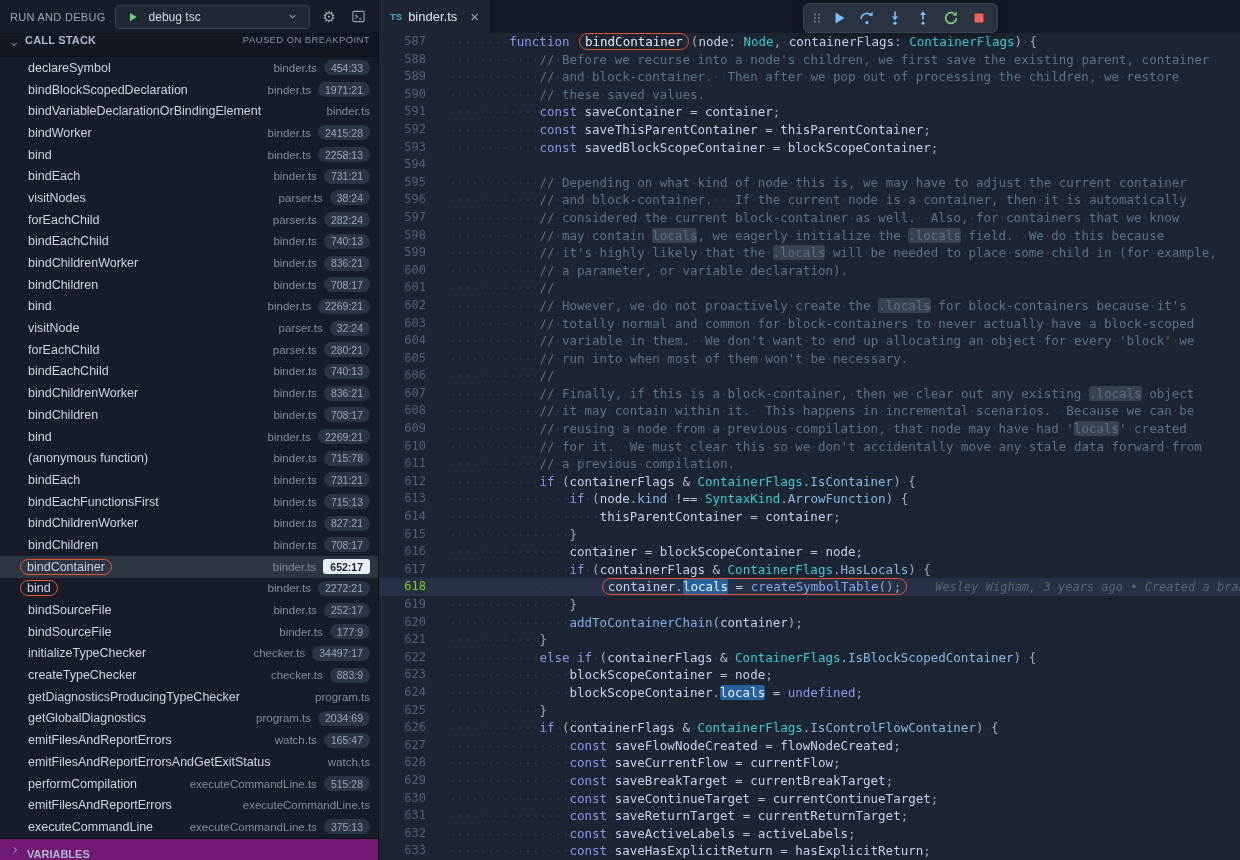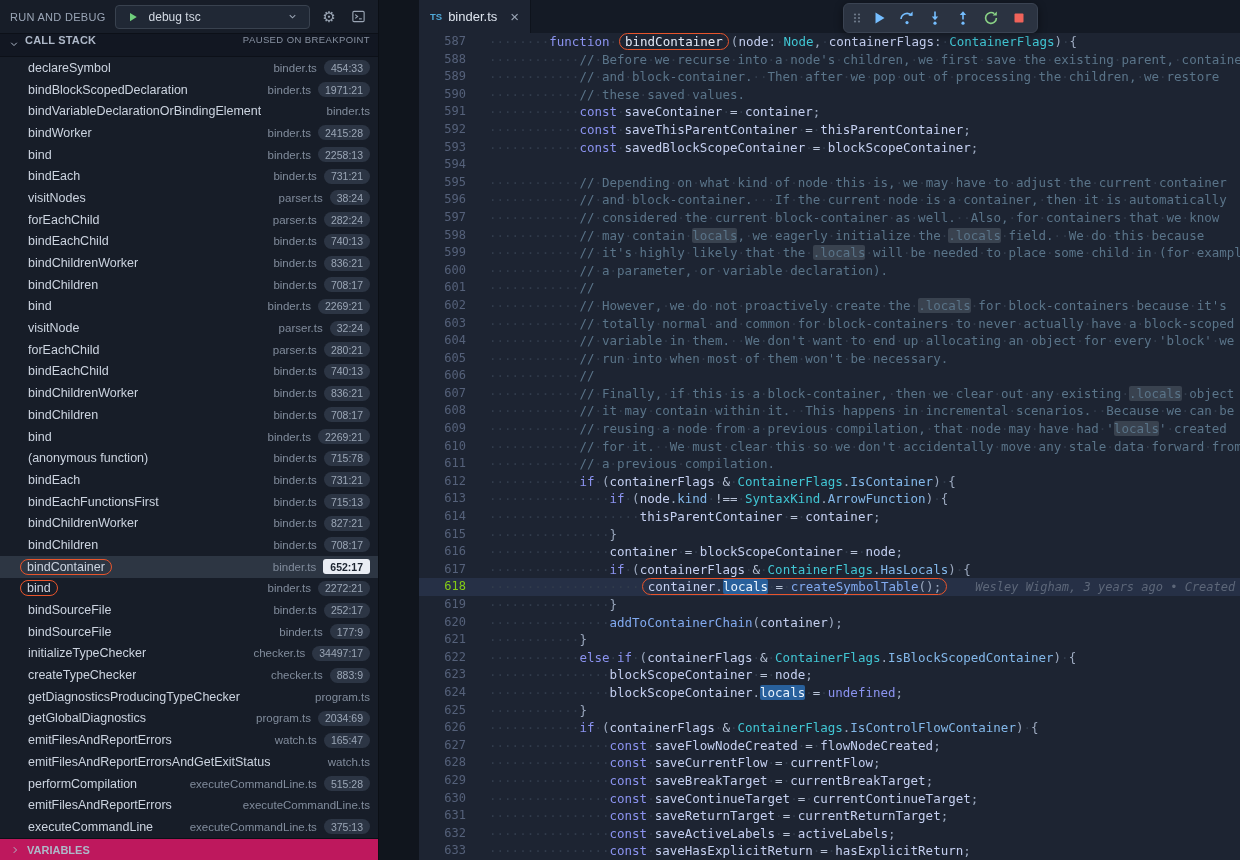--- a/index.html
+++ b/index.html
@@ -1,17 +1,17 @@
 <!DOCTYPE html>
 <html><head>
 <meta charset="utf-8">
 <style>
   html,body{margin:0;padding:0;width:1240px;height:860px;overflow:hidden;background:#10151d;
     font-family:"Liberation Sans",sans-serif;}
-  .root{display:flex;width:1240px;height:860px;gap:40px;}
+  .root{display:flex;width:1240px;height:860px;}
 
   
   .sidebar{width:378px;flex:none;background:#171d28;display:flex;flex-direction:column;border-right:1px solid #0b0f15;}
   .side-titlebar{height:33px;flex:none;display:flex;align-items:center;padding:0 10px;gap:9px;}
   .side-title{font-size:11px;color:#9aa5b6;letter-spacing:.3px;white-space:nowrap;}
   .launch-box{display:flex;align-items:center;gap:6px;background:#202835;border:1px solid #39424f;border-radius:4px;height:22px;padding:0 7px;flex:1;min-width:0;}
   .launch-label{font-size:12px;color:#d3dae4;flex:1;white-space:nowrap;overflow:hidden;}
   .icon-btn{display:flex;align-items:center;justify-content:center;width:20px;height:20px;flex:none;}
   .gear{font-size:15px;color:#9aa5b4;line-height:1;}
   .cs-header{height:22px;flex:none;background:#121722;border-top:1px solid #0c1018;border-bottom:1px solid #0c1018;display:flex;align-items:flex-start;padding:0 8px;gap:5px;}
@@ -19,21 +19,21 @@
   .cs-status{margin-left:auto;font-size:9.5px;color:#8892a2;letter-spacing:.4px;}
   .frames{flex:1;overflow:hidden;}
   .frame-row{height:21.7px;display:flex;align-items:center;justify-content:space-between;gap:8px;padding:0 8px 0 28px;font-size:12.5px;color:#ccd4e0;text-align:right;}
   .frame-row.selected{background:#2d3643;}
   .frame-name{white-space:nowrap;overflow:hidden;}
   .frame-right{display:flex;align-items:center;gap:7px;flex:none;}
   .frame-file{font-size:11.5px;color:#818c9c;}
   .frame-badge{font-size:10.5px;color:#9ba6b6;background:#2c3544;border-radius:9px;padding:1.5px 7px;white-space:nowrap;}
   .frame-badge.sel{background:#e9edf4;color:#1c2430;font-weight:700;border-radius:3px;}
   .orange-box{border:1.8px solid #e8552c;border-radius:9px;padding:0 6px;margin-left:-8px;}
-  .vars-header{height:21px;flex:none;background:#be185d;border-top:1px solid #0c1018;display:flex;align-items:center;gap:6px;padding:0 9px;font-size:11px;font-weight:700;color:#aeb8c8;}
+  .vars-header{height:21px;flex:none;background:#701a75;border-top:1px solid #0c1018;display:flex;align-items:flex-end;gap:6px;padding:0 9px;font-size:11px;font-weight:700;color:#aeb8c8;}
 
   
   .editor{flex:1;position:relative;background:#1d2432;overflow:hidden;}
   .tabbar{height:33px;background:#141a25;display:flex;}
   .tab{display:flex;align-items:center;gap:6px;padding:0 11px;background:#1d2432;border-right:1px solid #0e131c;font-size:13px;color:#dde4ee;}
   .tab-ico{font-size:9.5px;font-weight:700;color:#4fa8d8;}
   .tab-close{color:#9aa5b5;font-size:15px;margin-left:7px;line-height:1;}
 
   .dbg-toolbar{position:absolute;top:3px;left:424px;height:28px;background:#2b3341;border:1px solid #3a4352;border-radius:6px;display:flex;align-items:center;padding:0 5px;gap:1px;box-shadow:0 2px 8px rgba(0,0,0,.45);z-index:5;}
   .dbg-btn{width:27px;height:24px;display:flex;align-items:center;justify-content:center;border-radius:4px;}

